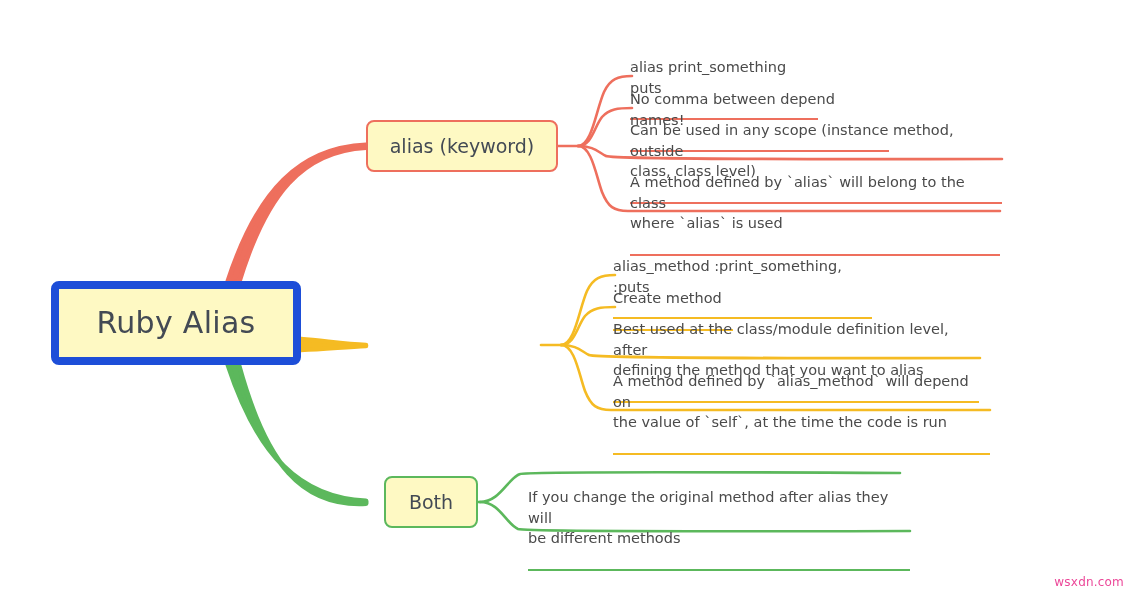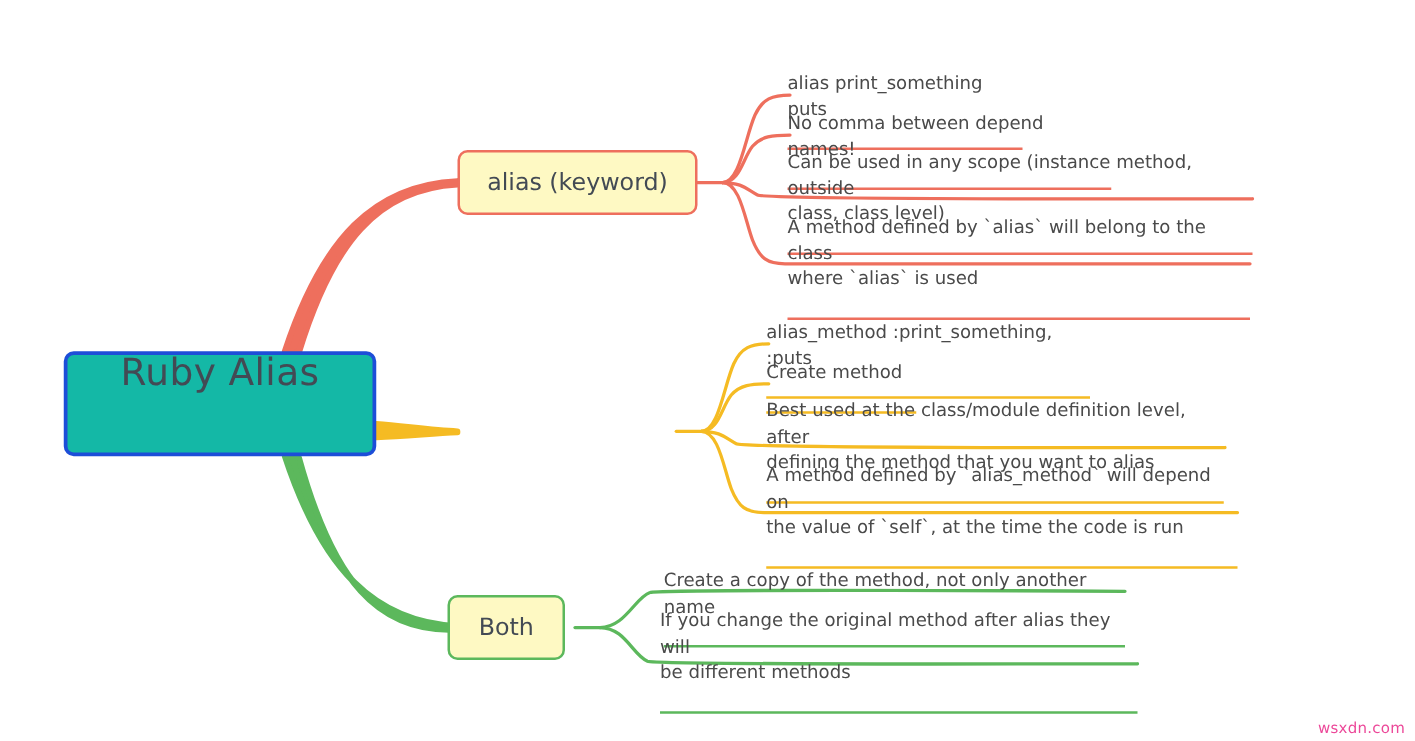--- a/index.html
+++ b/index.html
@@ -32,25 +32,25 @@
   }
 
   
   .root-node {
     position: absolute;
     left: 51px;
     top: 281px;
     width: 250px;
     height: 84px;
     box-sizing: border-box;
-    border: 3px solid #1d4ed8;
+    border: 8px solid #1d4ed8;
     border-radius: 8px;
-    background: #14b8a6;
+    background: #fef9c3;
     display: flex;
-    align-items: flex-start;
+    align-items: center;
     justify-content: center;
   }
   .root-label {
     font-size: 30px;
     color: #434a54;
     letter-spacing: 0.3px;
     line-height: 1;
     white-space: nowrap;
   }
 
@@ -77,21 +77,21 @@
     left: 366px; top: 120px;
     width: 192px; height: 52px;
     border-color: #ee6f5d;
   }
   .branch-alias-method {
     left: 366px; top: 319px;
     width: 175px; height: 52px;
     border-color: #f5a623;
   }
   .branch-both {
-    left: 358px; top: 476px;
+    left: 384px; top: 476px;
     width: 94px; height: 52px;
     border-color: #5cb85c;
   }
 
   
   .leaf {
     position: absolute;
     box-sizing: border-box;
     border-bottom-width: 2.5px;
     border-bottom-style: solid;
@@ -204,23 +204,20 @@
   <div class="leaf c-orange" style="left:613px; top:319px; width:366px;">
     <span class="leaf-text">Best used at the class/module definition level, after
 defining the method that you want to alias</span>
   </div>
 
   <div class="leaf c-orange" style="left:613px; top:371px; width:377px;">
     <span class="leaf-text">A method defined by `alias_method` will depend on
 the value of `self`, at the time the code is run</span>
   </div>
 
-  <div class="leaf c-green" style="left:531px; top:455px; width:369px;">
-    <span class="leaf-text">Create a copy of the method, not only another name</span>
-  </div>
 
   <div class="leaf c-green" style="left:528px; top:487px; width:382px;">
     <span class="leaf-text">If you change the original method after alias they will
 be different methods</span>
   </div>
 
   <div class="watermark">wsxdn.com</div>
 
 </div>
 

